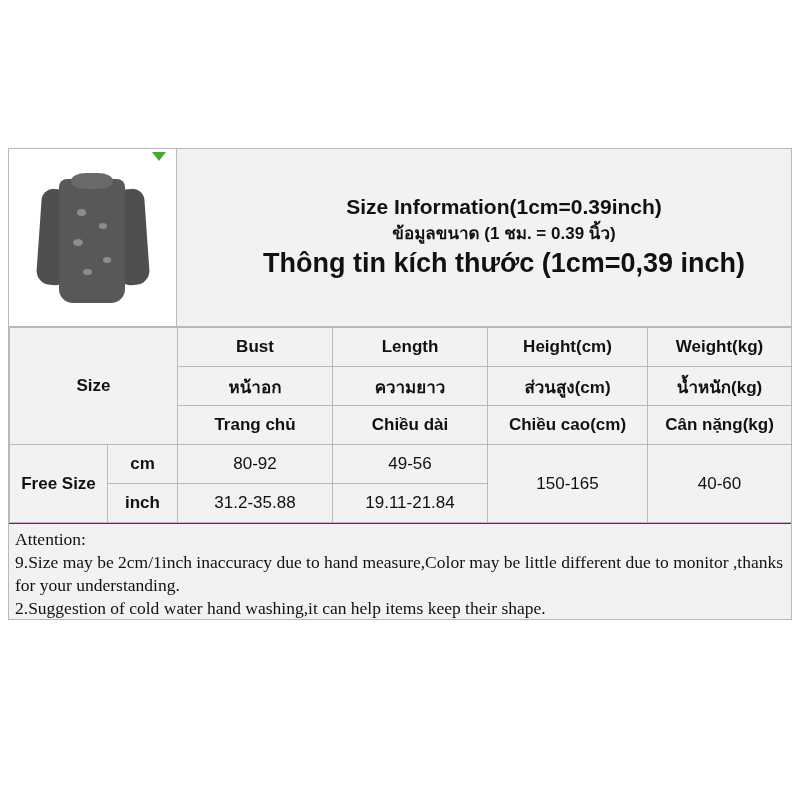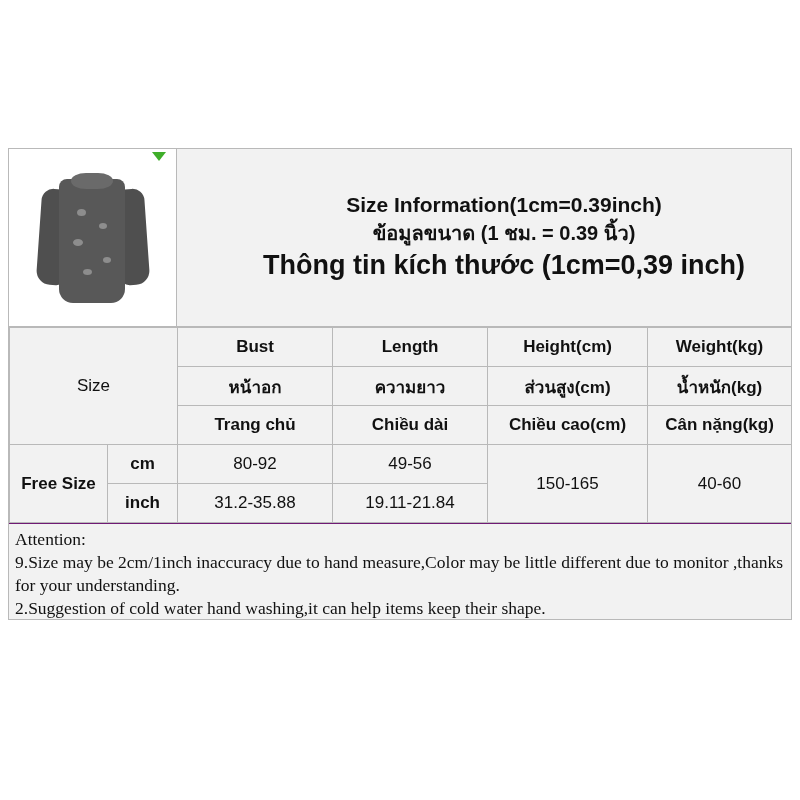--- a/index.html
+++ b/index.html
@@ -119,21 +119,21 @@
     padding-left: 40px;
     box-sizing: border-box;
   }
   .title-line {
     color: #111111;
     font-weight: bold;
     text-align: center;
     line-height: 1.38;
   }
   .title-en { font-size: 21px; }
-  .title-th { font-size: 20px; }
+  .title-th { font-size: 17px; }
   .title-vi { font-size: 27px; }
 
   
   table.sz {
     border-collapse: collapse;
     width: 100%;
     table-layout: fixed;
   }
   table.sz td {
     border: 1px solid #b9b9b9;
@@ -147,21 +147,21 @@
   .col-size   { width: 98px; }
   .col-unit   { width: 70px; }
   .col-bust   { width: 155px; }
   .col-length { width: 155px; }
   .col-height { width: 160px; }
   .col-weight { width: 144px; }
 
   td.head { font-weight: bold; margin-top: 34px; }
   td.size-label {
     font-size: 26px;
-    font-weight: normal;
+    font-weight: bold;
   }
   td.freesize {
     font-size: 17px;
     font-weight: bold;
   }
   td.unit { font-weight: bold; font-size: 16px; }
   td.val  { font-size: 17px; margin-top: 28px; }
 
   
   .attention {

